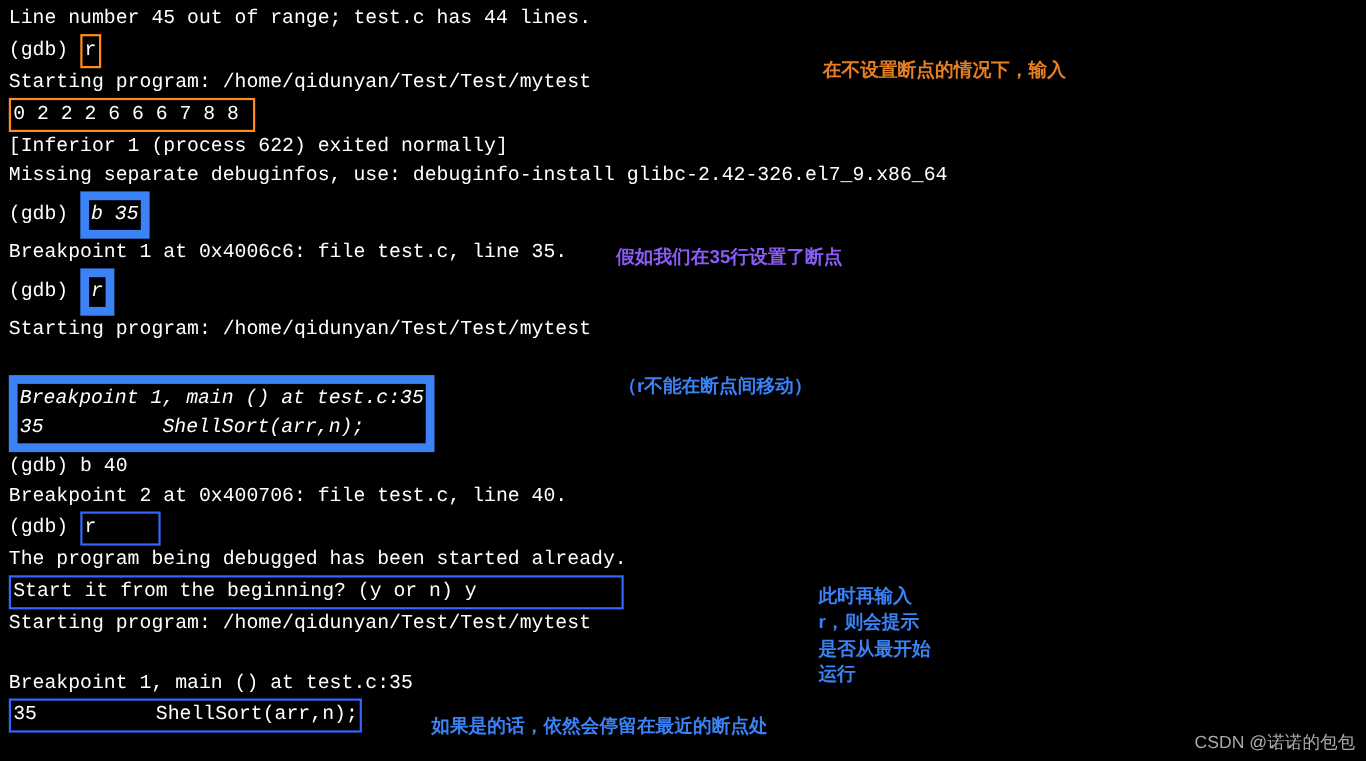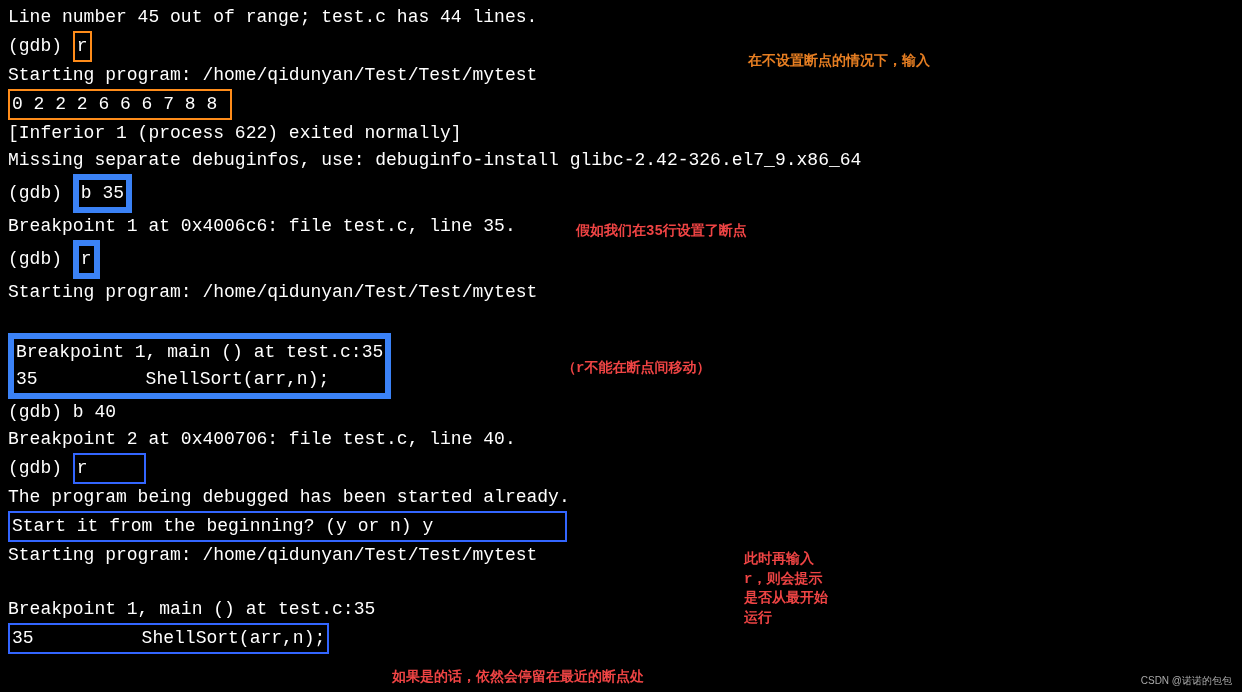--- a/index.html
+++ b/index.html
@@ -22,45 +22,46 @@
     .line {
       white-space: pre;
       position: relative;
     }
     .box-orange {
       border: 2px solid #ff8c1a;
       display: inline-block;
       padding: 0 2px;
     }
     .box-red {
-      border: 6px solid #3b82f6;
+      border: 8px solid #3b82f6;
       display: inline-block;
       padding: 0 2px;
+      font-style: italic;
     }
     .box-blue {
       border: 2px solid #3366ff;
       display: inline-block;
       padding: 0 2px;
     }
     .annotation {
       position: absolute;
-      font-family: Liberation Mono, monospace;
+      font-family: Liberation Sans, sans-serif;
       font-weight: bold;
-      font-size: 14px;
+      font-size: 17px;
       line-height: 1.4;
     }
     .ann-orange { color: #e67e22; }
-    .ann-red { color: #ef4444; margin-left: 16px; }
-    .ann-blue { color: #ef4444; margin-top: 20px; }
+    .ann-red { color: #8b5cf6; }
+    .ann-blue { color: #3b82f6; }
     .watermark {
       position: absolute;
       bottom: 4px;
       right: 10px;
       color: #aaaaaa;
-      font-size: 10px;
+      font-size: 16px;
       font-family: "SimSun", sans-serif;
     }
   </style>
 </head>
 <body>
 
 
 
 
 <div class="line">Line number 45 out of range; test.c has 44 lines.</div>

